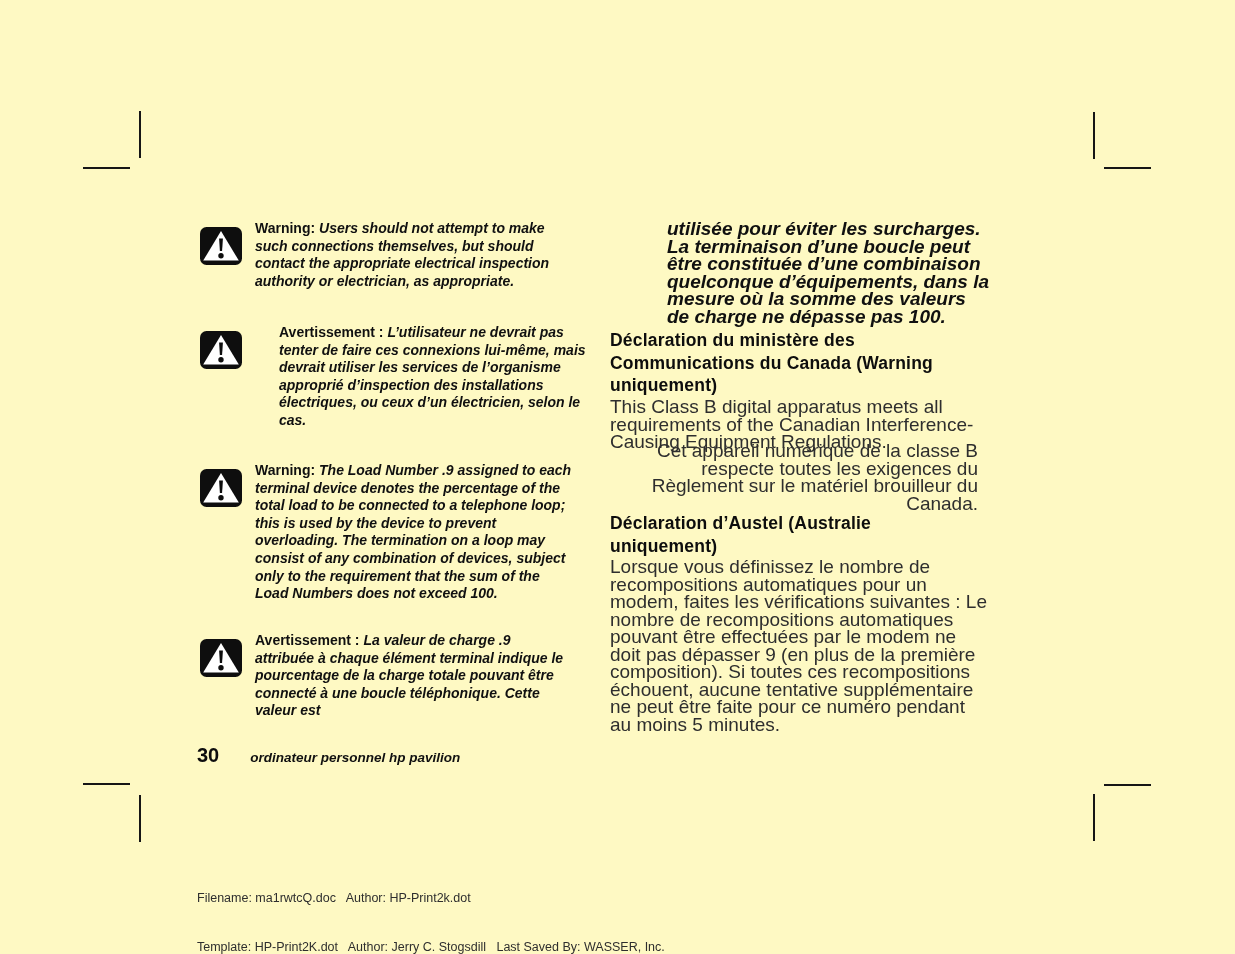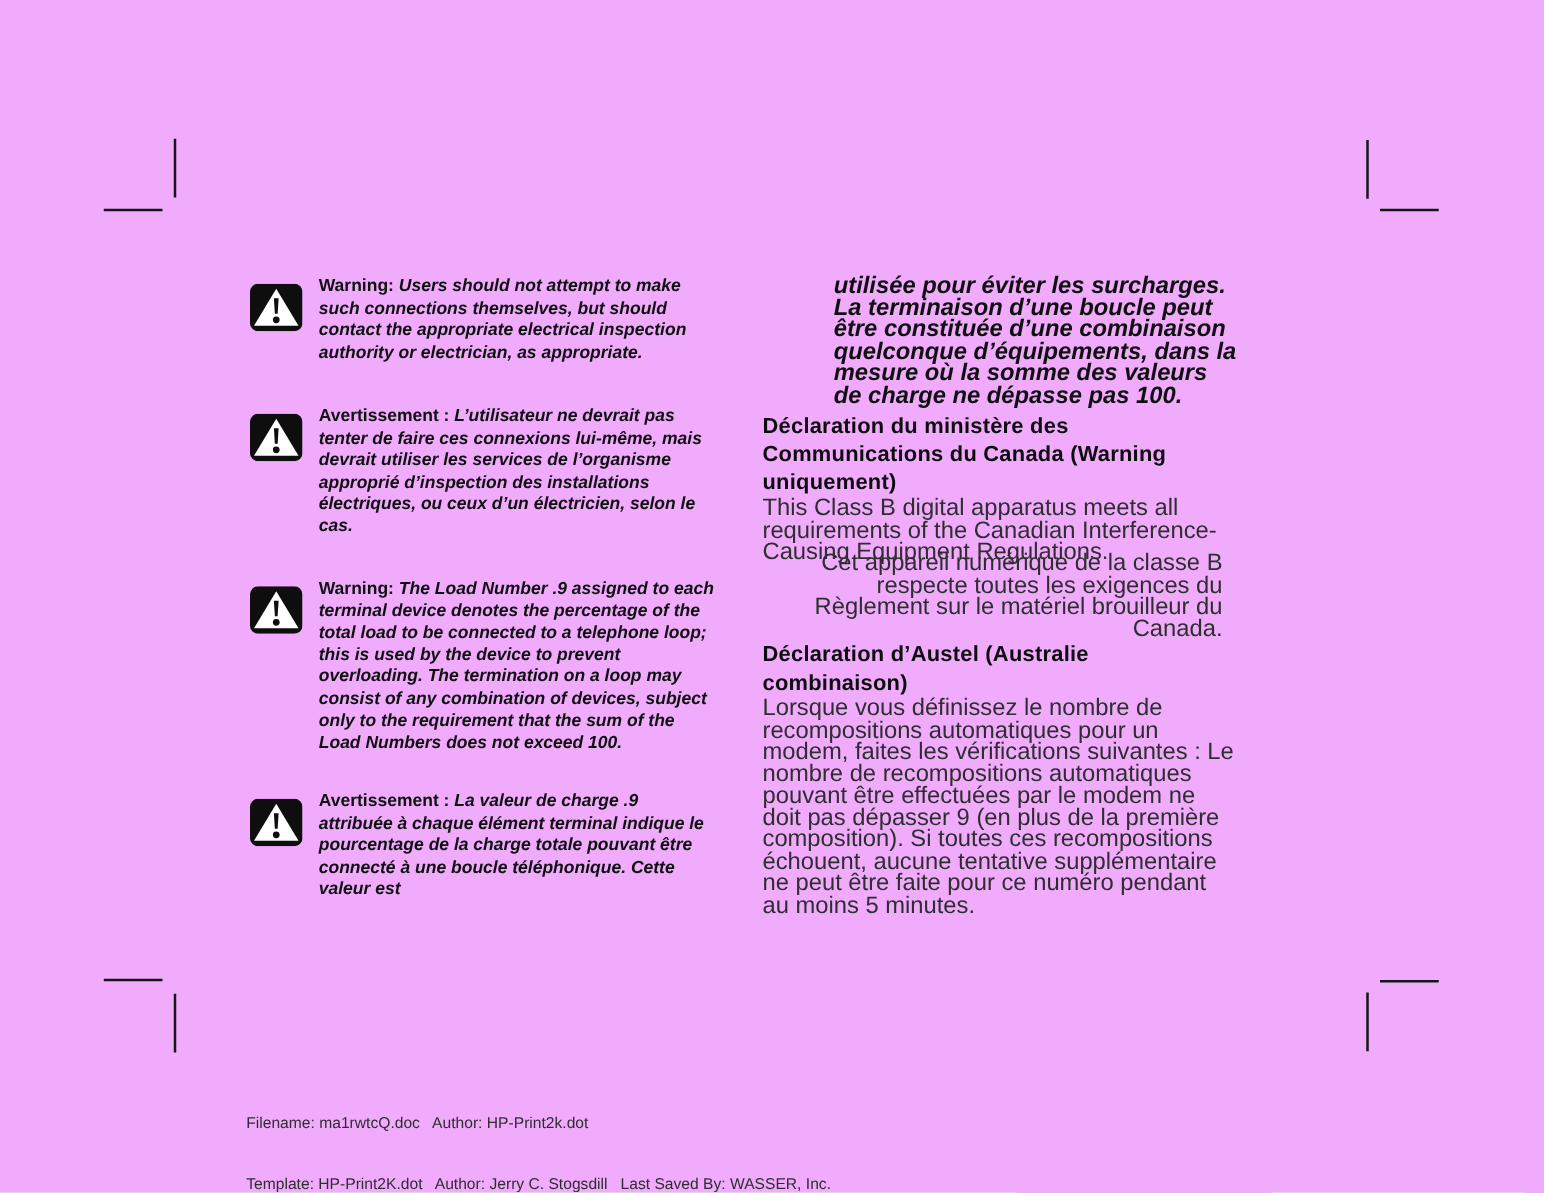--- a/index.html
+++ b/index.html
@@ -1,20 +1,20 @@
 <!DOCTYPE html>
 <html><head>
 <meta charset="utf-8">
 <style>
   html, body { margin: 0; padding: 0; background: #e8e8e8; }
   .page {
     position: relative;
     width: 1235px;
     height: 954px;
-    background: #f0abfc;
+    background: #fef9c3;
     font-family: "Liberation Sans", sans-serif;
     overflow: hidden;
     margin: 0 auto;
   }
   
   .crop { position: absolute; background: #161616; }
   .crop.v { width: 2px; height: 47px; }
   .crop.h { width: 47px; height: 2px; }
 
   
@@ -95,21 +95,21 @@
         <polygon points="21,4 38.8,33.6 3.2,33.6" fill="#ffffff"></polygon>
         <path d="M19.1,11.5 h3.8 l-0.8,12.5 h-2.2 z" fill="#0e0e0e"></path>
         <circle cx="21" cy="28.8" r="2.7" fill="#0e0e0e"></circle>
       </svg>
       <div class="warn-text">
         <span class="wlabel">Warning:</span>
         <span>Users should not attempt to make such connections themselves, but should contact the appropriate electrical inspection authority or electrician, as appropriate.</span>
       </div>
     </div>
 
-    <div class="warn-block" style="top:106px;">
+    <div class="warn-block" style="top:106px;gap:24px;">
       <svg class="warn-icon" width="42" height="38" viewBox="0 0 42 38">
         <rect x="0" y="0" width="42" height="38" rx="6.5" fill="#0e0e0e"></rect>
         <polygon points="21,4 38.8,33.6 3.2,33.6" fill="#ffffff"></polygon>
         <path d="M19.1,11.5 h3.8 l-0.8,12.5 h-2.2 z" fill="#0e0e0e"></path>
         <circle cx="21" cy="28.8" r="2.7" fill="#0e0e0e"></circle>
       </svg>
       <div class="warn-text">
         <span class="wlabel">Avertissement :</span>
         <span>L’utilisateur ne devrait pas tenter de faire ces connexions lui-même, mais devrait utiliser les services de l’organisme approprié d’inspection des installations électriques, ou ceux d’un électricien, selon le cas.</span>
       </div>
@@ -146,26 +146,30 @@
   <div class="right-col">
 
     <div class="warn-cont">utilisée pour éviter les surcharges. La terminaison d’une boucle peut être constituée d’une combinaison quelconque d’équipements, dans la mesure où la somme des valeurs de charge ne dépasse pas 100.</div>
 
     <div class="sec-heading h-canada">Déclaration du ministère des Communications du Canada (Warning uniquement)</div>
 
     <div class="body-par p-canada-en">This Class B digital apparatus meets all requirements of the Canadian Interference-Causing Equipment Regulations.</div>
 
     <div class="body-par p-canada-fr">Cet appareil numérique de la classe B respecte toutes les exigences du Règlement sur le matériel brouilleur du Canada.</div>
 
-    <div class="sec-heading h-austel">Déclaration d’Austel (Australie combinaison)</div>
+    <div class="sec-heading h-austel">Déclaration d’Austel (Australie uniquement)</div>
 
     <div class="body-par p-austel">Lorsque vous définissez le nombre de recompositions automatiques pour un modem, faites les vérifications suivantes : Le nombre de recompositions automatiques pouvant être effectuées par le modem ne doit pas dépasser 9 (en plus de la première composition). Si toutes ces recompositions échouent, aucune tentative supplémentaire ne peut être faite pour ce numéro pendant au moins 5 minutes.</div>
 
   </div>
 
+  <div class="page-footer">
+    <span class="page-num">30</span>
+    <span class="book-title">ordinateur personnel hp pavilion</span>
+  </div>
 
   <div class="print-info">
     <div>Filename: ma1rwtcQ.doc   Author: HP-Print2k.dot</div>
     <div>Template: HP-Print2K.dot   Author: Jerry C. Stogsdill   Last Saved By: WASSER, Inc.</div>
     
   </div>
 
 </div>
 
 </body></html>

